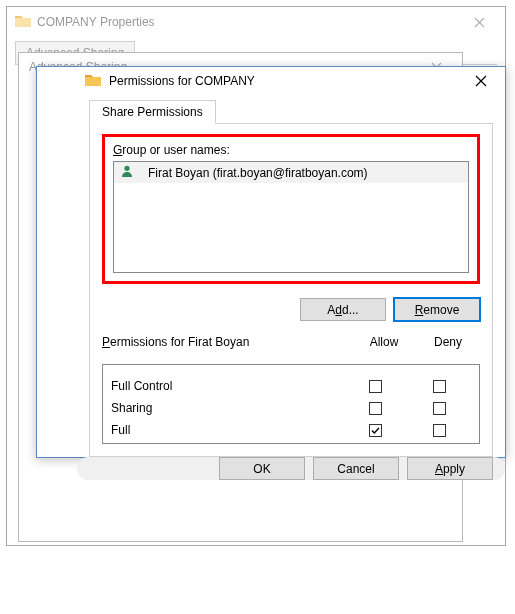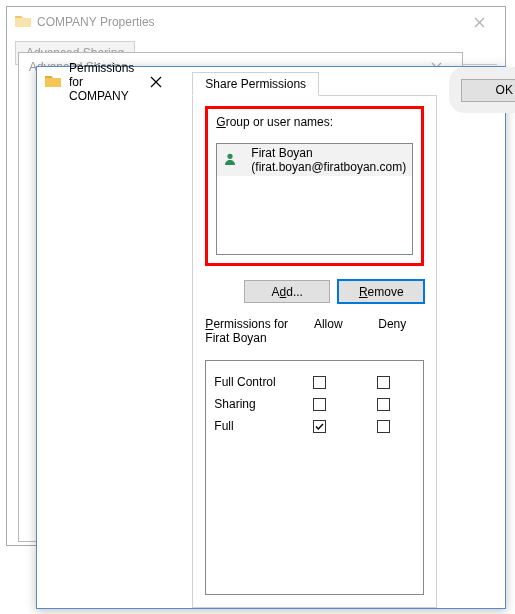--- a/index.html
+++ b/index.html
@@ -32,24 +32,24 @@
   }
   .dlg2-title {
     height: 28px; display: flex; align-items: center; padding: 0 6px 0 10px;
     color: #9a9a9a;
   }
   .dlg2-title .tt { flex:1; }
   .dlg2-title .close { width: 40px; height: 24px; display:flex; align-items:center; justify-content:center; color:#9a9a9a;}
 
   
   .dlg3 {
-    position: absolute; left: 36px; top: 66px; width: 470px; height: 543px;
+    position: absolute; left: 36px; top: 66px; width: 470px; height: 392px;
     background: #fff; border: 1px solid #5a8ac6;
     box-shadow: 0 2px 10px rgba(0,0,0,0.25);
-    display: flex; 
+    display: flex; flex-direction: column; padding-left: 40px;
   }
   .dlg3-title {
     height: 30px; display: flex; align-items: center; padding: 0 2px 0 8px;
     background: #fff;
   }
   .dlg3-title .ticon { margin-right: 8px; }
   .dlg3-title .tt { flex:1; color:#000; }
   .dlg3-title .close {
     width: 44px; height: 28px; display:flex; align-items:center; justify-content:center;
     color:#000;
@@ -60,21 +60,21 @@
   .tab {
     border: 1px solid #d0d0d0; border-bottom: 1px solid #fff;
     background: #fff; padding: 4px 12px; position: relative; top: 1px; z-index: 2;
   }
   .tabpanel {
     border: 1px solid #d0d0d0; flex: 1; padding: 10px 12px 12px 12px;
     display: flex; flex-direction: column;
   }
 
   .hl-red { border: 3px solid #ff0000; padding: 6px 8px 8px 8px; margin-bottom: 4px; }
-  .gn-label { margin-bottom: 14px; }
+  .gn-label { margin-bottom: 4px; }
   .listbox {
     border: 1px solid #828790; background: #fff; height: 112px; overflow: hidden;
   }
   .listrow {
     display: flex; align-items: center; gap: 14px; padding: 2px 6px;
     background: #f2f2f2;
   }
 
   .btnrow { display: flex; justify-content: flex-end; gap: 8px; margin: 10px 0 14px 0; }
   .btn {
@@ -232,17 +232,18 @@
               <span class="chk"></span>
             </div>
         </div>
       </div>
 
     </div>
   </div>
 
   <div class="dlg3-foot">
     <div class="btn">OK</div>
+    <div class="btn">Cancel</div>
     <div class="btn">
       <span><span class="ul">A</span>pply</span>
     </div>
   </div>
 </div>
 
 </body></html>

